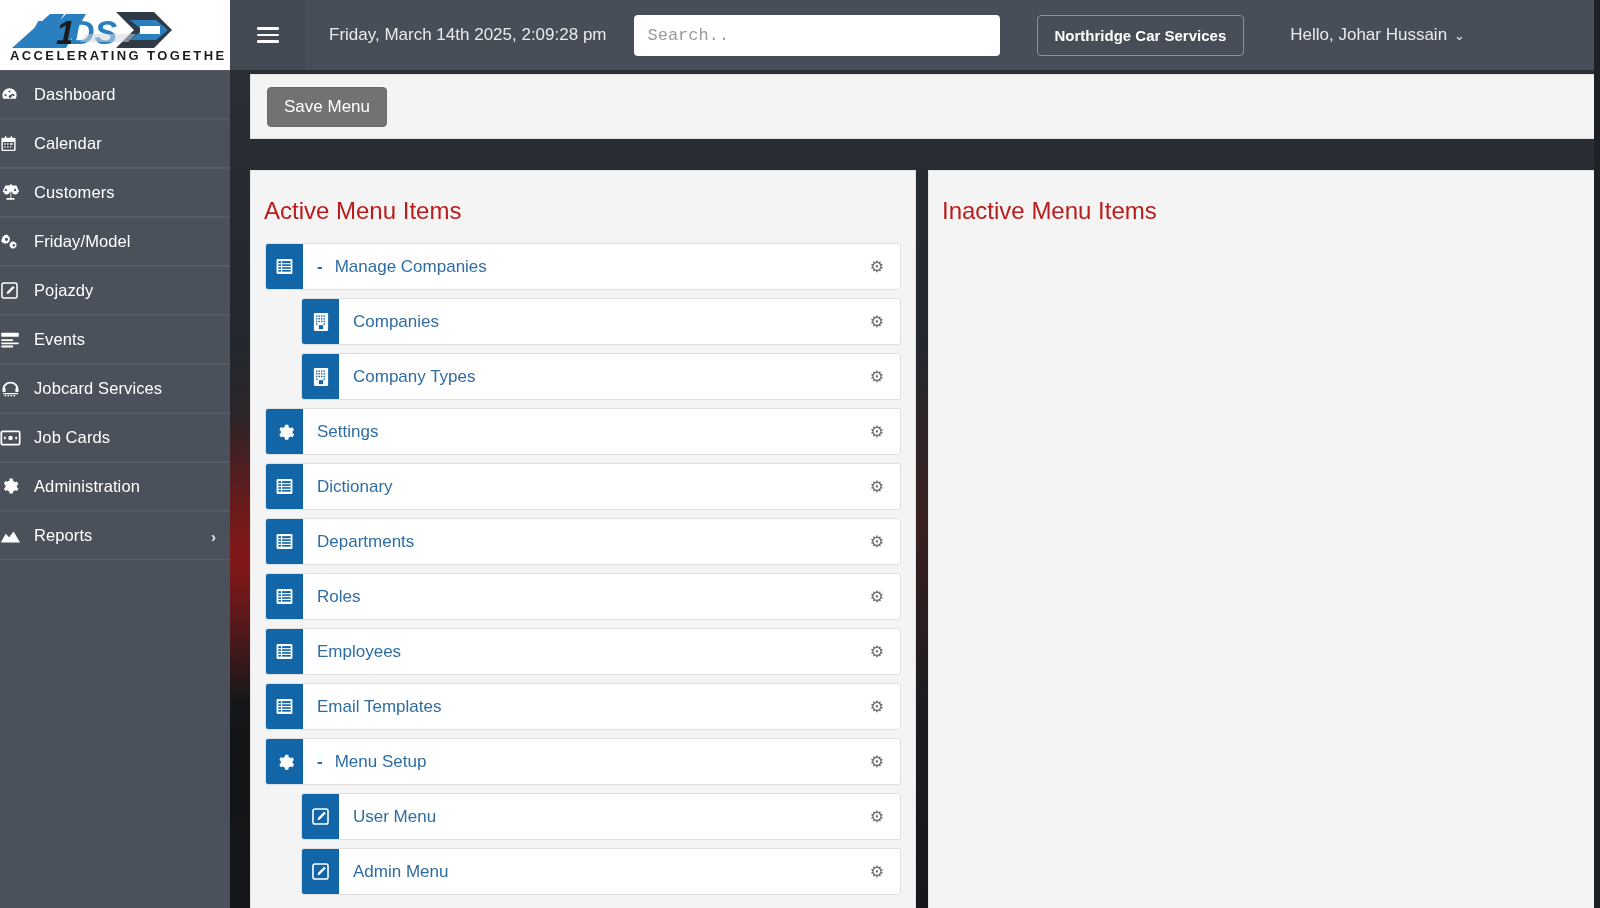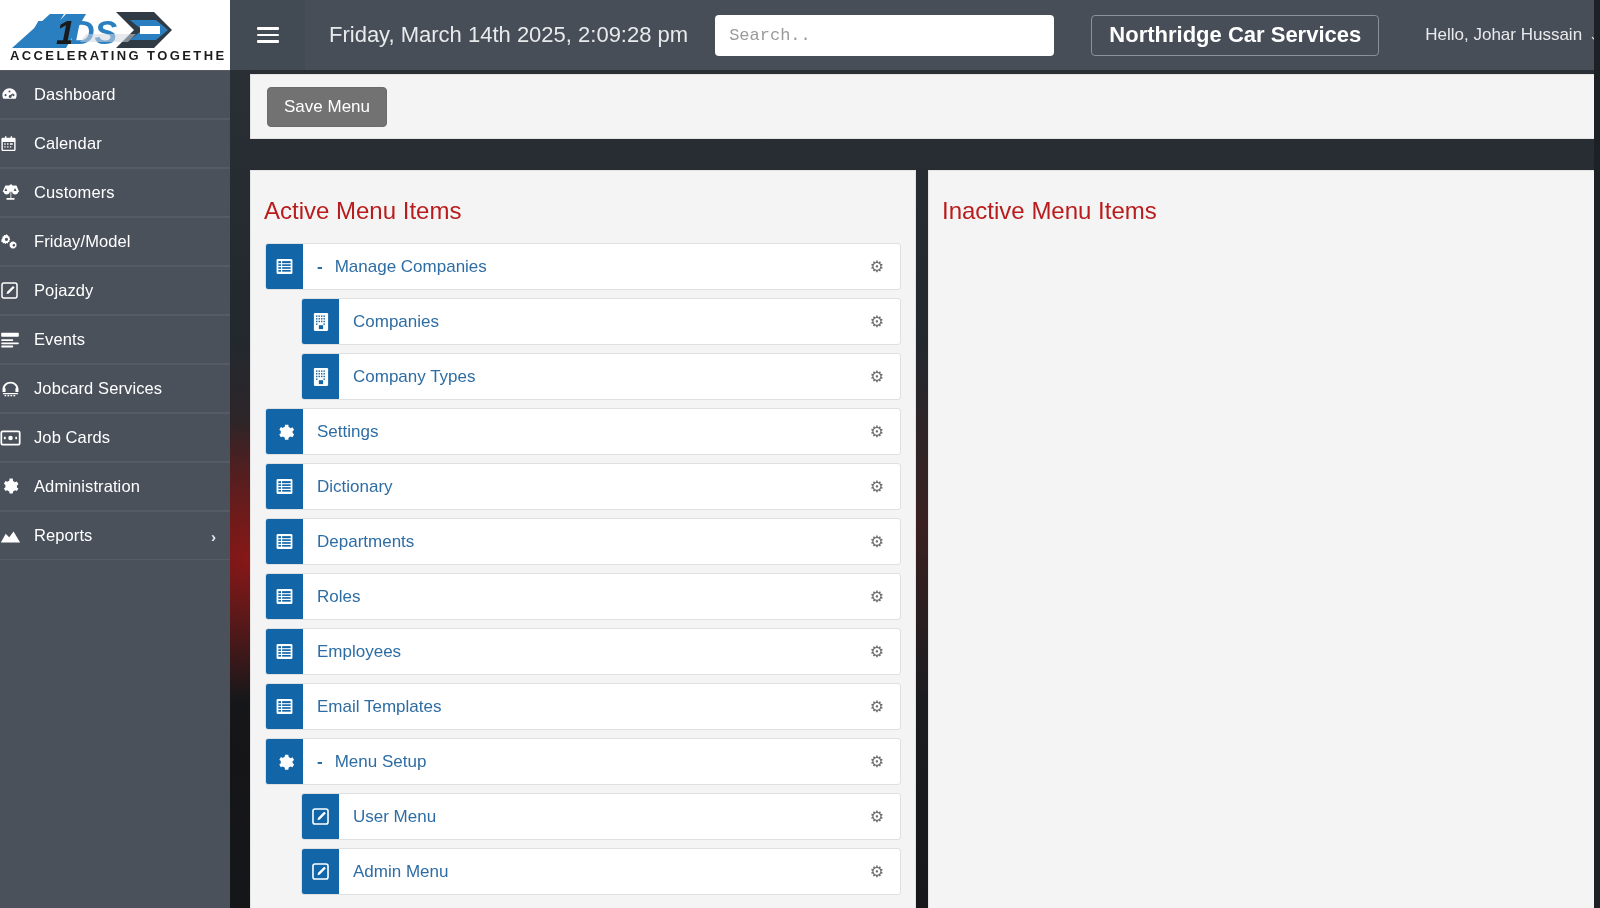--- a/index.html
+++ b/index.html
@@ -67,38 +67,38 @@
     display: flex; align-items: center; justify-content: center;
     background: #424a54;
     cursor: pointer; flex: 0 0 75px;
   }
   #hamburger-btn .bars { width: 22px; }
   #hamburger-btn .bars span {
     display: block; height: 2.6px; background: #ffffff;
     margin: 4px 0; border-radius: 1px;
   }
   #datetime {
-    color: #e9eaec; font-size: 22px;
+    color: #e9eaec; font-size: 17px;
     margin-left: 24px; white-space: nowrap;
   }
   #search-input {
     margin-left: 27px;
     width: 366px; height: 41px;
     border: none; border-radius: 4px;
     background: #fff; outline: none;
     padding: 0 14px; font-size: 17px;
     color: #333; font-family: Liberation Mono, monospace;
   }
   #search-input::placeholder { color: #9a9a9a; }
   #company-badge {
     margin-left: 37px;
     height: 41px; padding: 0 17px;
     border: 1px solid #8b9099; border-radius: 4px;
     display: flex; align-items: center;
-    color: #ffffff; font-size: 22px; font-weight: 700;
+    color: #ffffff; font-size: 15px; font-weight: 700;
     white-space: nowrap; cursor: pointer;
   }
   #user-menu {
     margin-left: 46px;
     color: #e9eaec; font-size: 17px;
     display: flex; align-items: center; gap: 7px;
     cursor: pointer; white-space: nowrap;
   }
   #user-menu .chev { font-size: 13px; }
 

